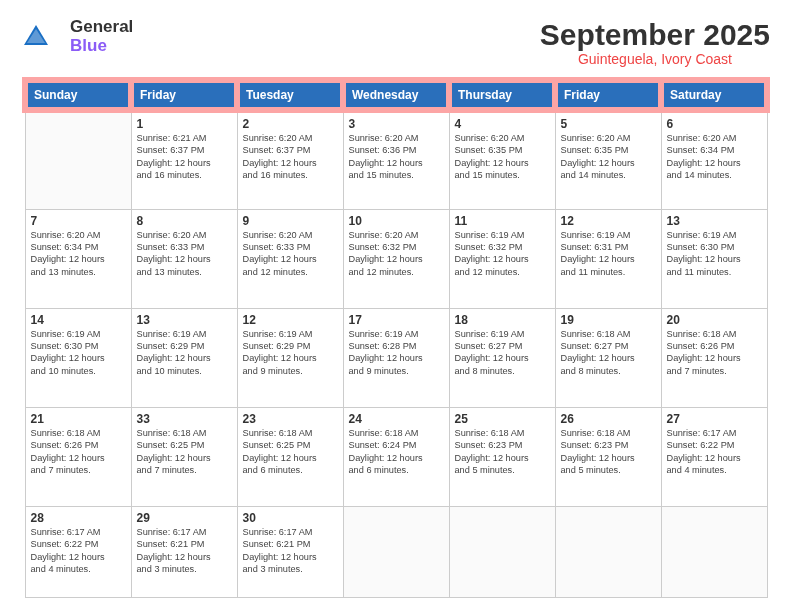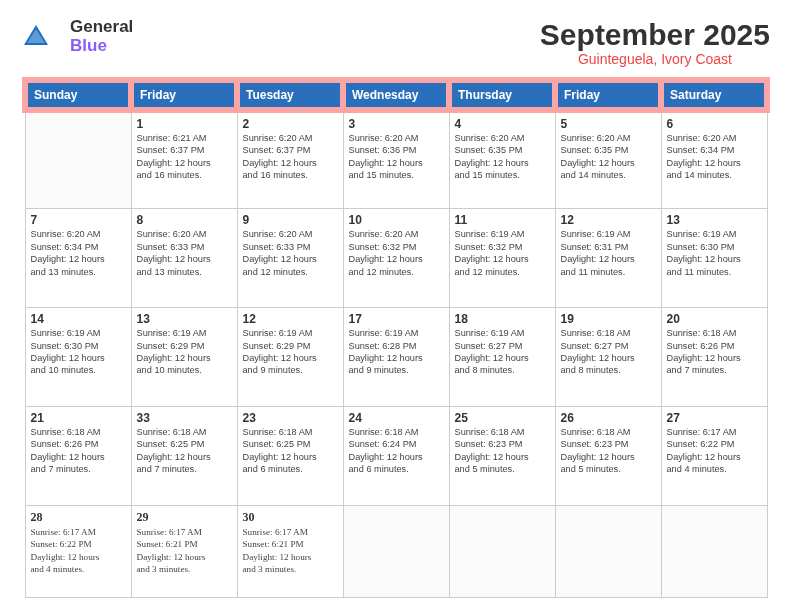--- a/index.html
+++ b/index.html
@@ -92,21 +92,20 @@
     .day-info {
       font-size: 9.2px;
       color: #444;
       line-height: 1.35;
     }
     .empty-cell {
       background: #fafafa;
     }
     .last-row td {
       height: 70px;
-      font-family: Liberation Serif, serif;
     }
   </style>
 </head>
 <body>
 
 <div class="page">
   <div class="header">
     <div class="logo">
       <svg class="logo-icon" viewBox="0 0 28 28">
         <polygon points="14,2 26,22 2,22" fill="#1a6fc4"></polygon>

